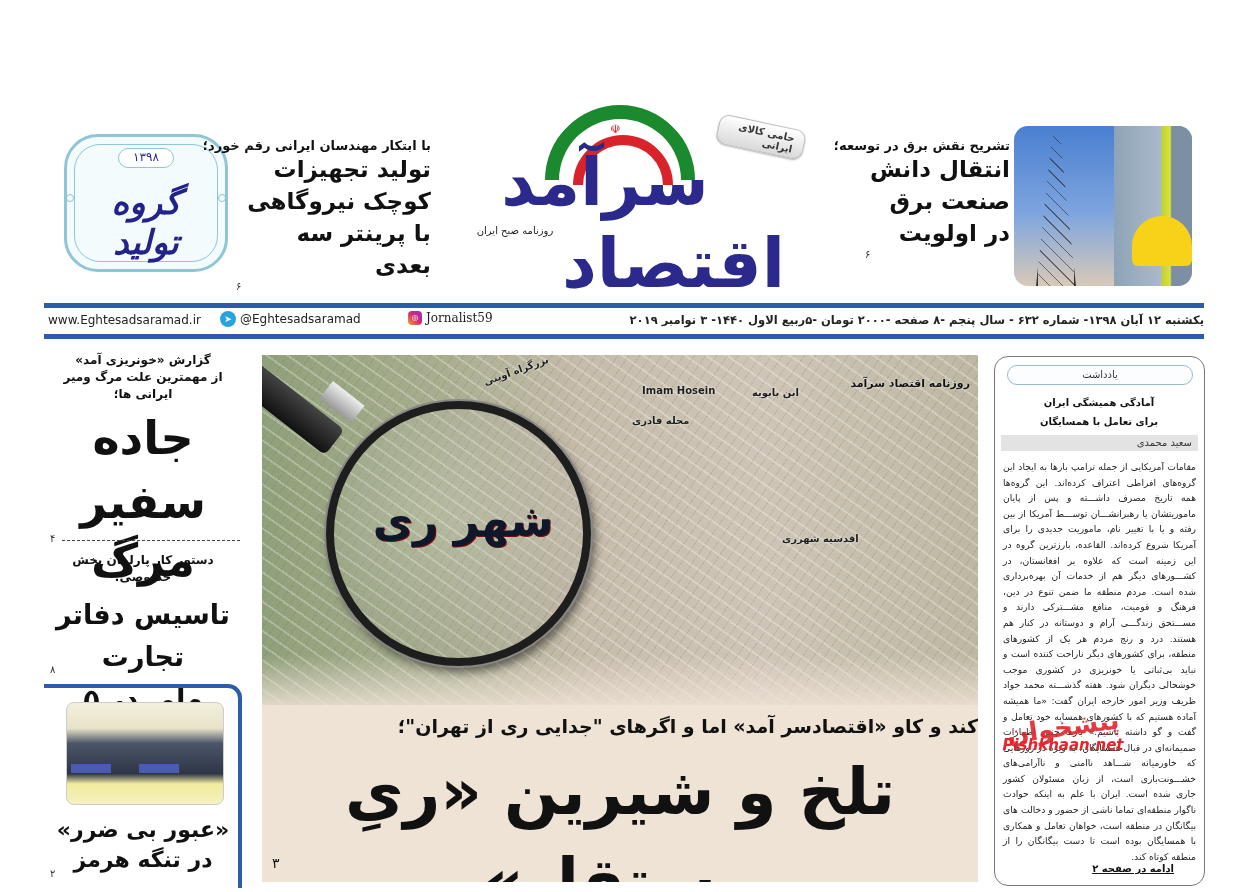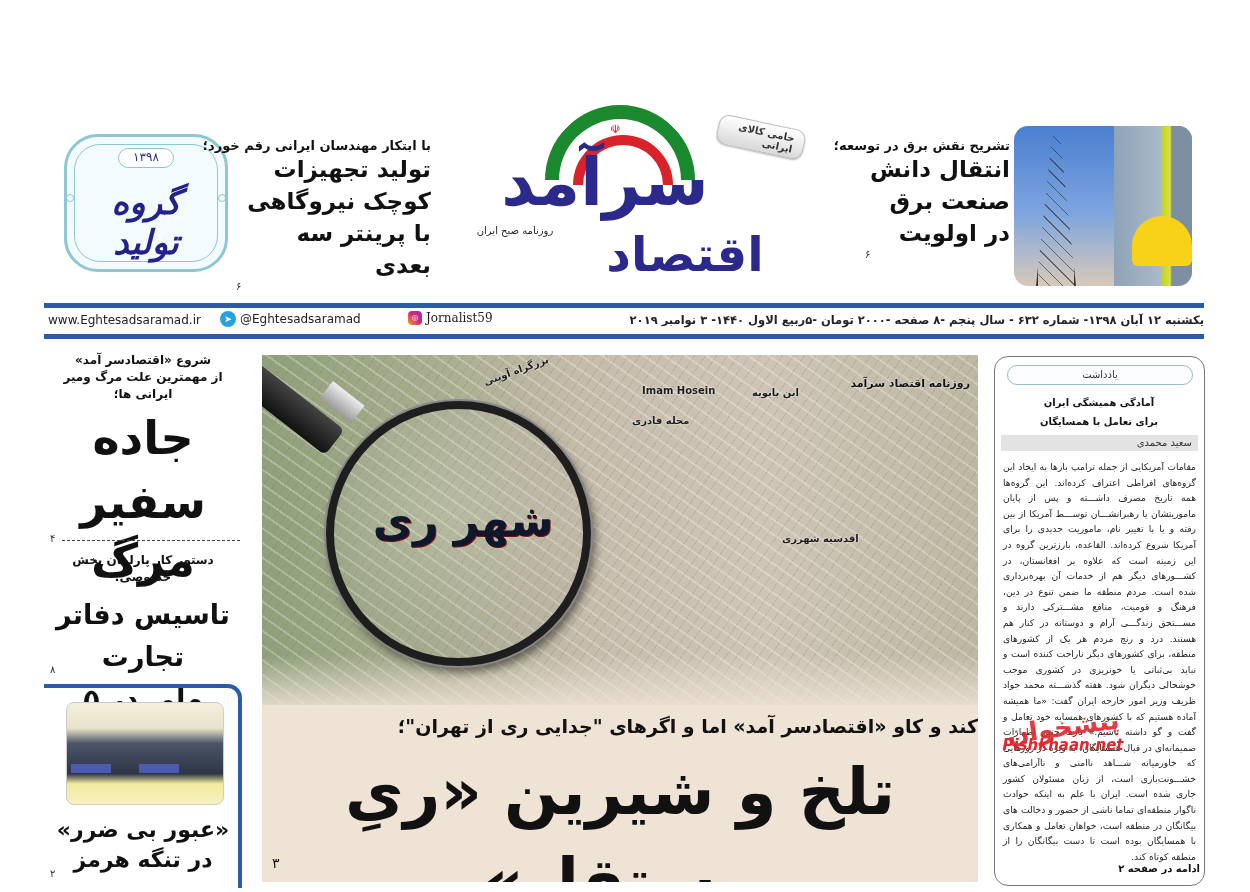--- a/index.html
+++ b/index.html
@@ -6,21 +6,21 @@
     body { width: 1250px; height: 892px; background: #ffffff; position: relative; overflow: hidden; font-family: "DejaVu Sans", sans-serif; color: #111; }
     .abs { position: absolute; }
     .rtl { direction: rtl; }
 
     
     .logo-wrap { left: 455px; top: 100px; width: 350px; height: 200px; }
     .arc-green { left: 90px; top: 5px; width: 150px; height: 150px; border-radius: 50%; border: 14px solid #1b8a2e; border-bottom-color: transparent; border-left-color: transparent; transform: rotate(-45deg); }
     .arc-red { left: 118px; top: 35px; width: 100px; height: 100px; border-radius: 50%; border: 10px solid #d8232a; border-bottom-color: transparent; border-left-color: transparent; transform: rotate(-45deg); }
     .emblem { left: 155px; top: 22px; color: #d8232a; font-size: 12px; }
     .logo-main { left: 0; top: 50px; width: 300px; text-align: center; font-family: "DejaVu Sans", sans-serif; font-weight: bold; font-size: 66px; color: #2b2a8c; letter-spacing: 2px; line-height: 1; }
-    .logo-sub { left: 130px; top: 130px; width: 200px; text-align: center; font-weight: bold; font-size: 48px; color: #2b2a8c; line-height: 1; }
+    .logo-sub { left: 130px; top: 130px; width: 200px; text-align: center; font-weight: bold; font-size: 68px; color: #2b2a8c; line-height: 1; }
     .logo-tagline { left: 0; top: 125px; width: 120px; text-align: center; font-size: 10px; color: #222; }
     .badge-supporter { left: 262px; top: 22px; padding: 3px 10px; background: linear-gradient(#ffffff,#d9d9d9); border: 1px solid #bbb; border-radius: 10px; font-size: 10px; font-weight: bold; color: #333; transform: rotate(12deg); box-shadow: 0 1px 2px rgba(0,0,0,.3); }
 
     
     .emblem-frame { left: 58px; top: 122px; width: 176px; height: 156px; }
     .emblem-frame .outer { position: absolute; inset: 12px 6px 6px 6px; border: 3px solid #8ec6d6; border-radius: 34px; background: #f4fbfd; }
     .emblem-frame .inner { position: absolute; inset: 22px 16px 16px 16px; border: 1.5px solid #8ec6d6; border-radius: 26px; }
     .emblem-frame .year { position: absolute; left: 60px; top: 26px; width: 56px; height: 20px; border: 1.5px solid #8ec6d6; border-radius: 10px; background: #fff; font-size: 12px; color: #2b2a8c; text-align: center; line-height: 17px; }
     .emblem-frame .title { position: absolute; left: 20px; top: 60px; width: 136px; text-align: center; font-size: 34px; font-weight: bold; font-style: italic; color: #22228a; font-family: "DejaVu Serif", serif; }
     .emblem-frame .dot { position: absolute; top: 72px; width: 8px; height: 8px; border: 1px solid #8ec6d6; border-radius: 50%; }
@@ -79,21 +79,21 @@
     .main-kicker { position: absolute; left: 0; top: 360px; width: 716px; text-align: right; font-size: 19px; font-weight: bold; direction: rtl; }
     .main-head { position: absolute; left: 0; top: 392px; width: 716px; text-align: center; font-size: 64px; font-weight: bold; direction: rtl; letter-spacing: -1px; line-height: 90px; }
     .pn-3 { position: absolute; left: 10px; top: 500px; font-size: 14px; }
 
     
     .editorial { left: 994px; top: 356px; width: 211px; height: 530px; border: 1.5px solid #777; border-radius: 14px; }
     .ed-label-band { position: absolute; left: 12px; top: 8px; width: 186px; height: 20px; border: 1px solid #9bc; border-radius: 10px; background: #fbfdff; font-size: 10px; text-align: center; line-height: 18px; color: #333; }
     .ed-title { position: absolute; left: 6px; top: 36px; width: 196px; text-align: center; font-size: 10px; font-weight: bold; line-height: 19px; direction: rtl; }
     .ed-author { position: absolute; left: 6px; top: 78px; width: 197px; height: 16px; background: #e3e3e3; font-size: 10px; text-align: right; padding-right: 6px; line-height: 16px; color: #333; }
     .ed-body { position: absolute; left: 8px; top: 102px; width: 193px; direction: rtl; text-align: justify; font-size: 9.2px; line-height: 15.6px; color: #222; }
-    .ed-continue { position: absolute; right: 4px; top: 506px; font-size: 10px; font-weight: bold; direction: rtl; }
+    .ed-continue { position: absolute; right: 30px; top: 506px; font-size: 10px; font-weight: bold; direction: rtl; text-decoration: underline; }
     .pishkhan { left: 988px; top: 712px; width: 150px; text-align: center; }
     .pishkhan .fa { font-size: 26px; color: #e1262d; font-weight: bold; opacity: .9; transform: rotate(-8deg); display:block; }
     .pishkhan .en { font-size: 15px; color: #e1262d; font-weight: bold; font-style: italic; display:block; margin-top: -6px; }
   </style>
 </head>
 <body>
 
 <div class="abs logo-wrap">
   <div class="abs arc-green"></div>
   <div class="abs arc-red"></div>
@@ -143,21 +143,21 @@
   </span>
   <span class="abs instagram">
     <span class="ig-icon">◎</span>
     <span>Jornalist59</span>
   </span>
   <span class="abs dateline">یکشنبه ۱۲ آبان ۱۳۹۸- شماره ۶۳۲ - سال پنجم -۸ صفحه -۲۰۰۰ تومان -۵ربیع الاول ۱۴۴۰- ۳ نوامبر ۲۰۱۹</span>
 </div>
 <div class="abs bar-bottom"></div>
 
 <div class="abs leftcol rtl">
-  <div class="lc-kicker">شروع «اقتصادسر آمد»</div>
+  <div class="lc-kicker">گزارش «خونریزی آمد»</div>
   <div class="lc-kicker">از مهمترین علت مرگ ومیر ایرانی ها؛</div>
   <div class="lc-head-big">جاده</div>
   <div class="lc-head-big">سفیر مرگ</div>
 </div>
 <div class="abs dash-sep"></div>
 <div class="abs pagenum pn-4">۴</div>
 
 <div class="abs leftcol2 rtl">
   <div class="lc-kicker">دستور کار پارلمان بخش خصوصی؛</div>
   <div class="lc-head-med">تاسیس دفاتر تجارت</div>

